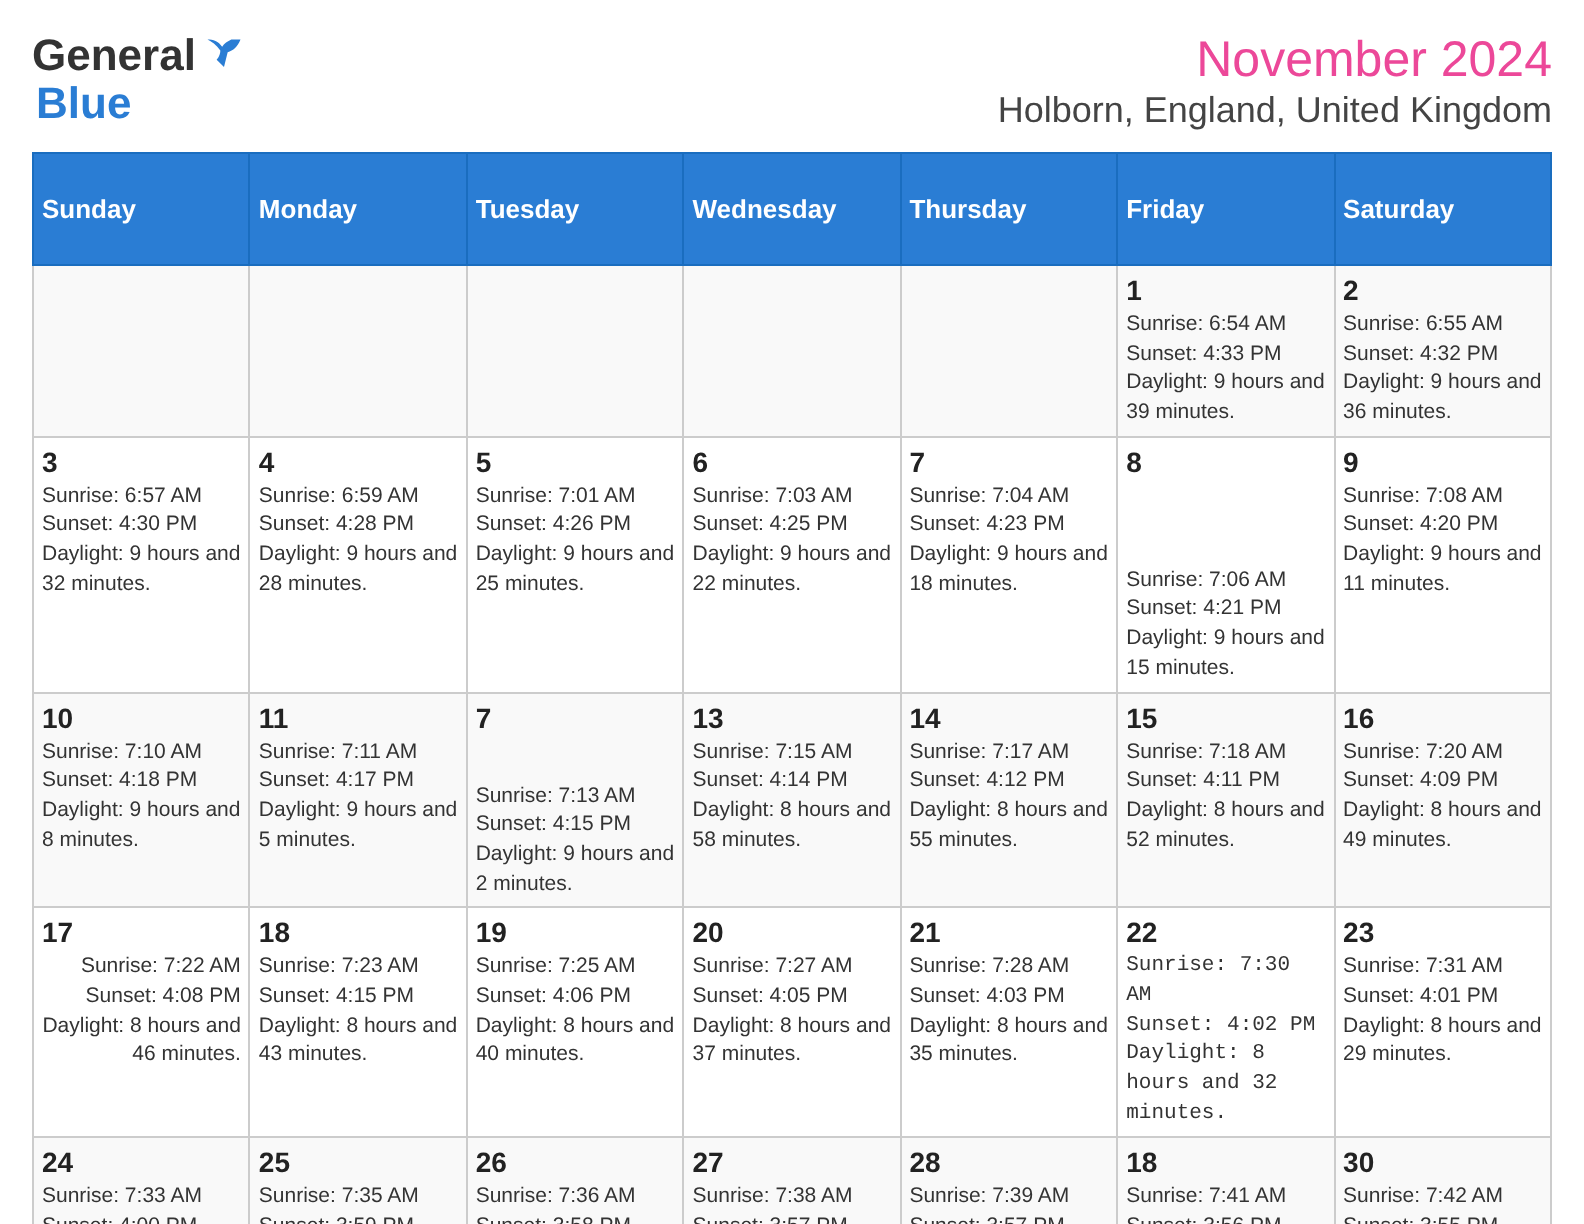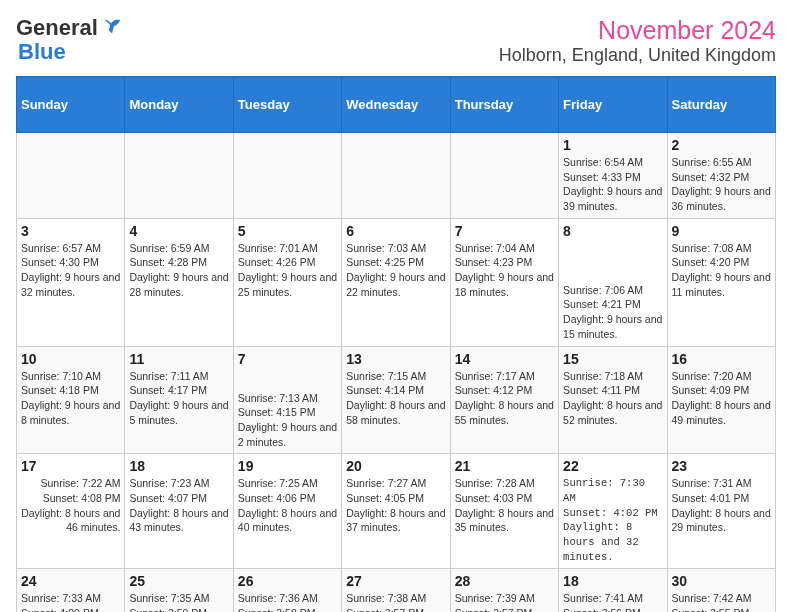--- a/index.html
+++ b/index.html
@@ -222,21 +222,21 @@
       <tr>
         <td>
           <span class="day-num">17</span>
           <div class="day-info" style="white-space: pre-line; text-align: right;">Sunrise: 7:22 AM
 Sunset: 4:08 PM
 Daylight: 8 hours and 46 minutes.</div>
         </td>
         <td>
           <span class="day-num">18</span>
           <div class="day-info" style="white-space: pre-line;">Sunrise: 7:23 AM
-Sunset: 4:07 PM
+Sunset: 4:15 PM
 Daylight: 8 hours and 43 minutes.</div>
         </td>
         <td>
           <span class="day-num">19</span>
           <div class="day-info" style="white-space: pre-line;">Sunrise: 7:25 AM
 Sunset: 4:06 PM
 Daylight: 8 hours and 40 minutes.</div>
         </td>
         <td>
           <span class="day-num">20</span>

